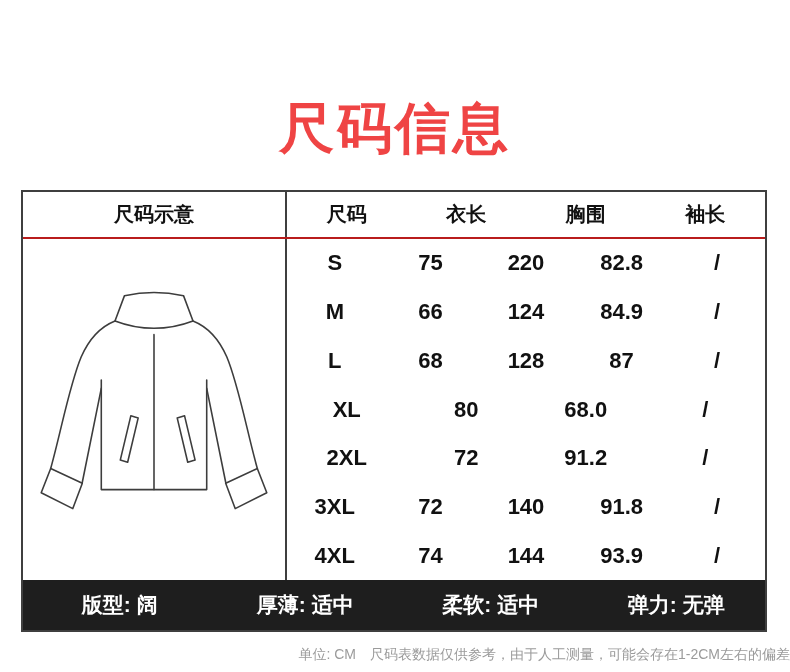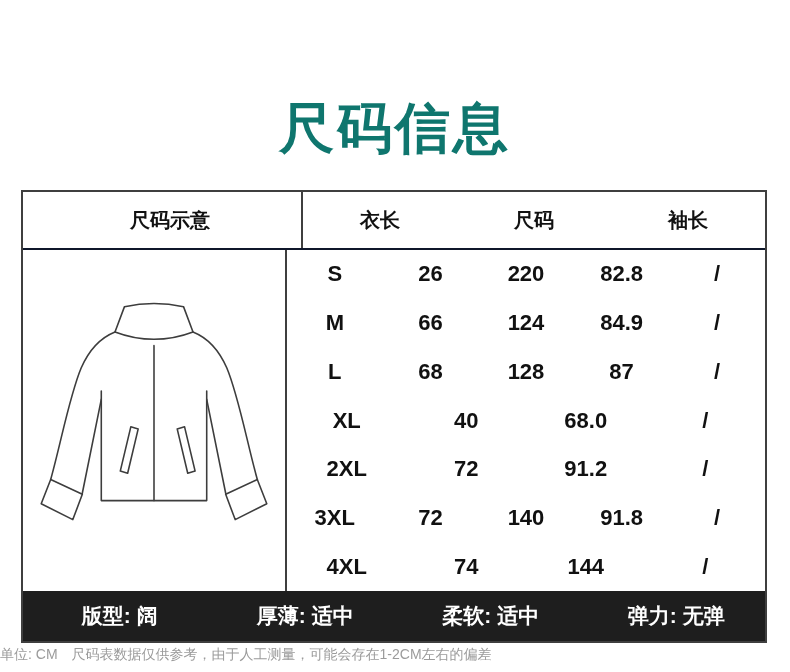--- a/index.html
+++ b/index.html
@@ -10,31 +10,31 @@
     color: #111;
     position: relative;
     overflow: hidden;
   }
   .page { position: relative; width: 790px; height: 672px; background: #fff; }
 
   .page-title {
     position: absolute; top: 97px; left: 0; width: 100%;
     text-align: center;
     font-size: 55px; font-weight: 700; letter-spacing: 3px;
-    color: #0f766e;
+    color: #ef4444;
     line-height: 1.15;
   }
 
   .size-card {
     position: absolute; top: 190px; left: 21px; width: 746px;
     border: 2px solid #3f3f3f;
     background: #fff;
   }
 
-  .card-header { display: flex; height: 58px; border-bottom: 2px solid #0f172a; padding-left: 16px; }
+  .card-header { display: flex; height: 47px; border-bottom: 2px solid #b91c1c; }
   .illu-head {
     width: 264px; flex: 0 0 264px;
     border-right: 2px solid #3f3f3f;
     display: flex; align-items: center; justify-content: center;
     font-size: 20px; font-weight: 700;
   }
   .cols-head { flex: 1; display: flex; }
   .col-head {
     flex: 1; display: flex; align-items: center; justify-content: center;
     font-size: 20px; font-weight: 700;
@@ -57,40 +57,41 @@
     height: 50px; background: #1e1e1e;
     display: flex; align-items: center;
   }
   .attr-item {
     flex: 1; text-align: center;
     color: #ffffff; font-size: 21px; font-weight: 700; padding-left: 8px;
   }
 
   .footnote {
     position: absolute; top: 646px; left: 0; width: 100%;
-    text-align: left;
+    text-align: right;
     font-size: 14px; color: #9b9b9b; font-weight: 400;
   }
 
   .jacket-svg { display: block; }
 </style>
 </head>
 <body>
 
 <div class="page">
 
   <div class="page-title">尺码信息</div>
 
   <div class="size-card">
 
     <div class="card-header">
       <div class="illu-head">尺码示意</div>
       <div class="cols-head">
+        <div class="col-head">尺码</div>
         <div class="col-head">衣长</div>
-        <div class="col-head">尺码</div>
+        <div class="col-head">胸围</div>
         <div class="col-head">袖长</div>
       </div>
     </div>
 
     <div class="card-body">
       <div class="illu-cell">
         <svg class="jacket-svg" width="232" height="253" viewBox="0 0 220 240" fill="none" stroke="#3d3d3d" stroke-width="1.5" stroke-linejoin="round" stroke-linecap="round">
 
           <path d="M 60,92 L 60,196 L 160,196 L 160,92" fill="#ffffff"></path>
 
@@ -111,62 +112,63 @@
           <path d="M 82,12 Q 110,6 138,12 L 147,36 Q 110,50 73,36 Z" fill="#ffffff"></path>
 
           <path d="M 88,126 L 95,128 L 85,170 L 78,168 Z" fill="#ffffff"></path>
           <path d="M 132,128 L 139,126 L 149,168 L 142,170 Z" fill="#ffffff"></path>
         </svg>
       </div>
 
       <div class="rows-area">
         <div class="size-row">
           <div class="cell">S</div>
-          <div class="cell">26</div>
+          <div class="cell">75</div>
           <div class="cell">220</div>
           <div class="cell">82.8</div>
           <div class="cell">/</div>
         </div>
         <div class="size-row">
           <div class="cell">M</div>
           <div class="cell">66</div>
           <div class="cell">124</div>
           <div class="cell">84.9</div>
           <div class="cell">/</div>
         </div>
         <div class="size-row">
           <div class="cell">L</div>
           <div class="cell">68</div>
           <div class="cell">128</div>
           <div class="cell">87</div>
           <div class="cell">/</div>
         </div>
         <div class="size-row">
           <div class="cell">XL</div>
-          <div class="cell">40</div>
+          <div class="cell">80</div>
           <div class="cell">68.0</div>
           <div class="cell">/</div>
         </div>
         <div class="size-row">
           <div class="cell">2XL</div>
           <div class="cell">72</div>
           <div class="cell">91.2</div>
           <div class="cell">/</div>
         </div>
         <div class="size-row">
           <div class="cell">3XL</div>
           <div class="cell">72</div>
           <div class="cell">140</div>
           <div class="cell">91.8</div>
           <div class="cell">/</div>
         </div>
         <div class="size-row">
           <div class="cell">4XL</div>
           <div class="cell">74</div>
           <div class="cell">144</div>
+          <div class="cell">93.9</div>
           <div class="cell">/</div>
         </div>
       </div>
     </div>
 
     <div class="attr-bar">
       <div class="attr-item">版型: 阔</div>
       <div class="attr-item">厚薄: 适中</div>
       <div class="attr-item">柔软: 适中</div>
       <div class="attr-item">弹力: 无弹</div>

